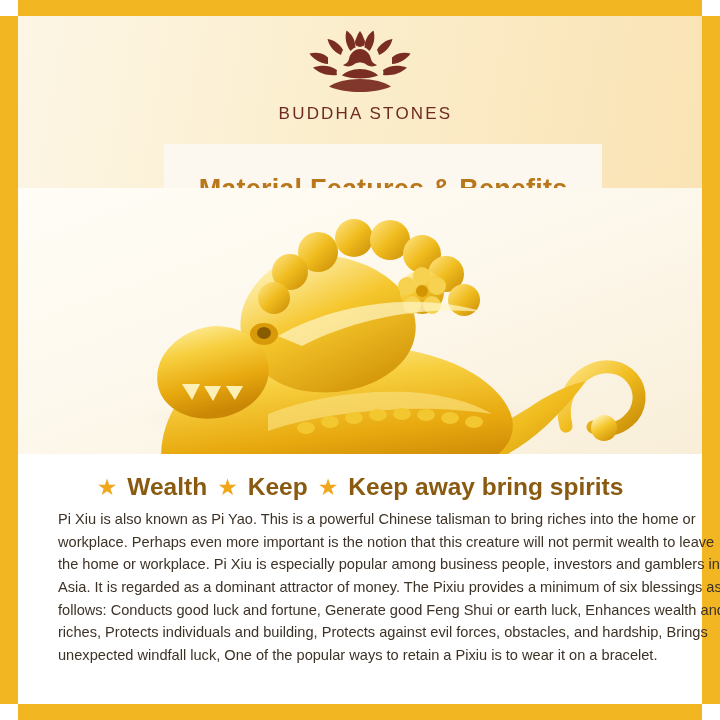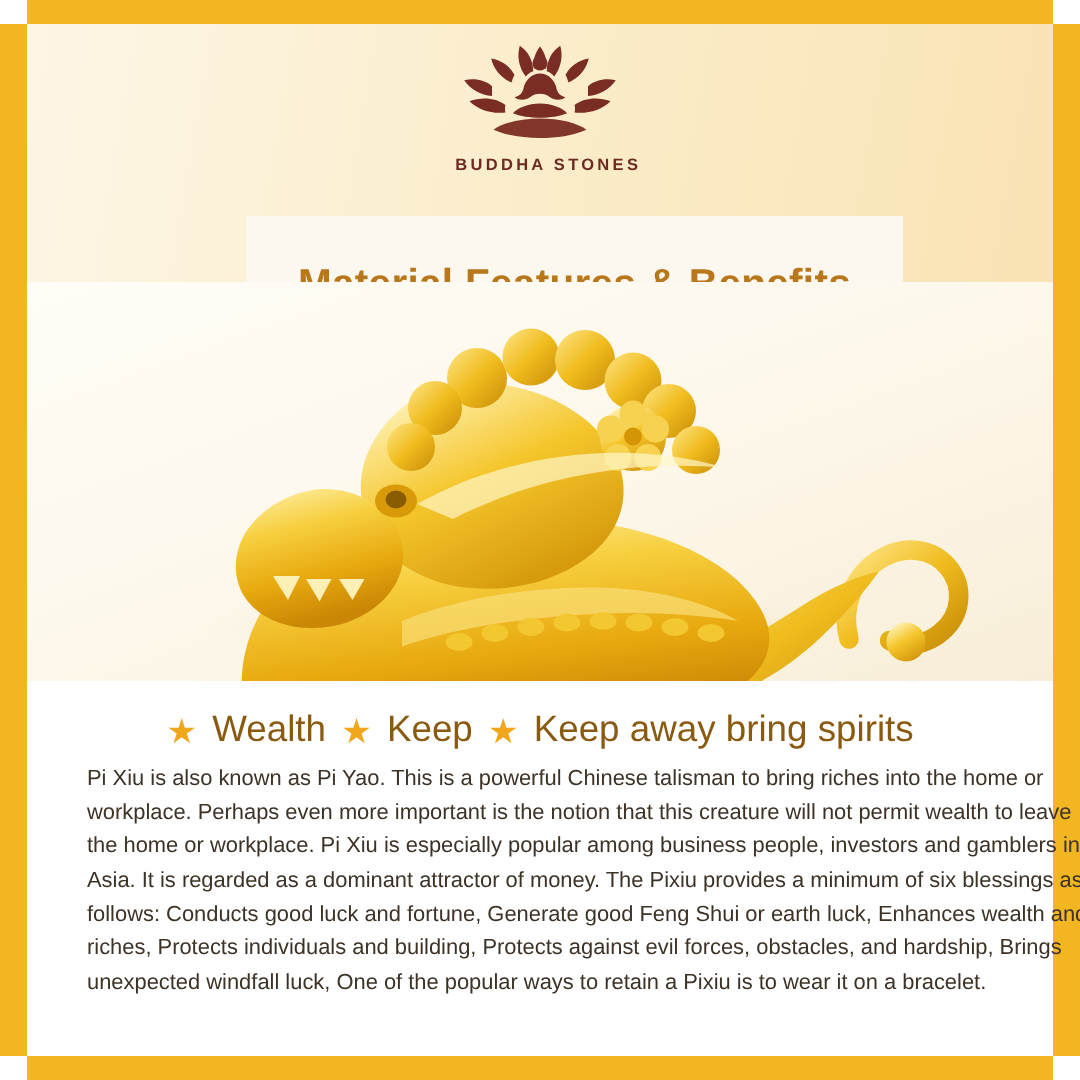--- a/index.html
+++ b/index.html
@@ -70,23 +70,23 @@
 
   .logo-mark {
     width: 150px;
     height: 72px;
     margin: 0 auto;
     display: block;
   }
 
   .brand-name {
     margin-top: 4px;
-    font-size: 11px;
+    font-size: 17px;
     letter-spacing: 2.2px;
-    font-weight: bold;
+    font-weight: normal;
     color: #6e2a22;
     font-family: "Liberation Sans", sans-serif;
     padding-left: 11px;
   }
 
   
   .title-ribbon {
     position: absolute;
     left: 146px;
     top: 128px;
@@ -138,21 +138,21 @@
     gap: 10px;
   }
   .benefits .star {
     color: #f0a71c;
     font-size: 23px;
     line-height: 1;
   }
   .benefits .benefit-text {
     font-size: 24.5px;
     color: #8a5a11;
-    font-weight: normal;
+    font-weight: bold;
     white-space: nowrap;
   }
 
   
   .body-copy {
     position: absolute;
     left: 20px;
     top: 508px;
     width: 680px;
     padding: 0 2px;

